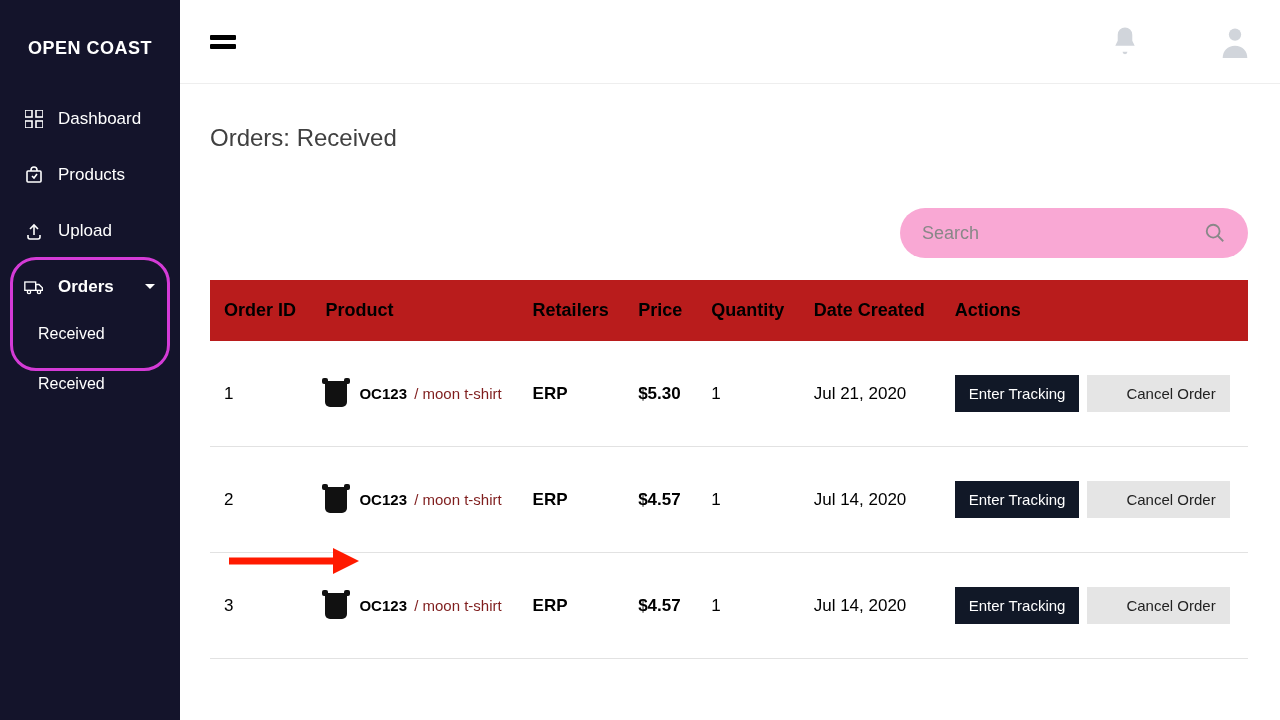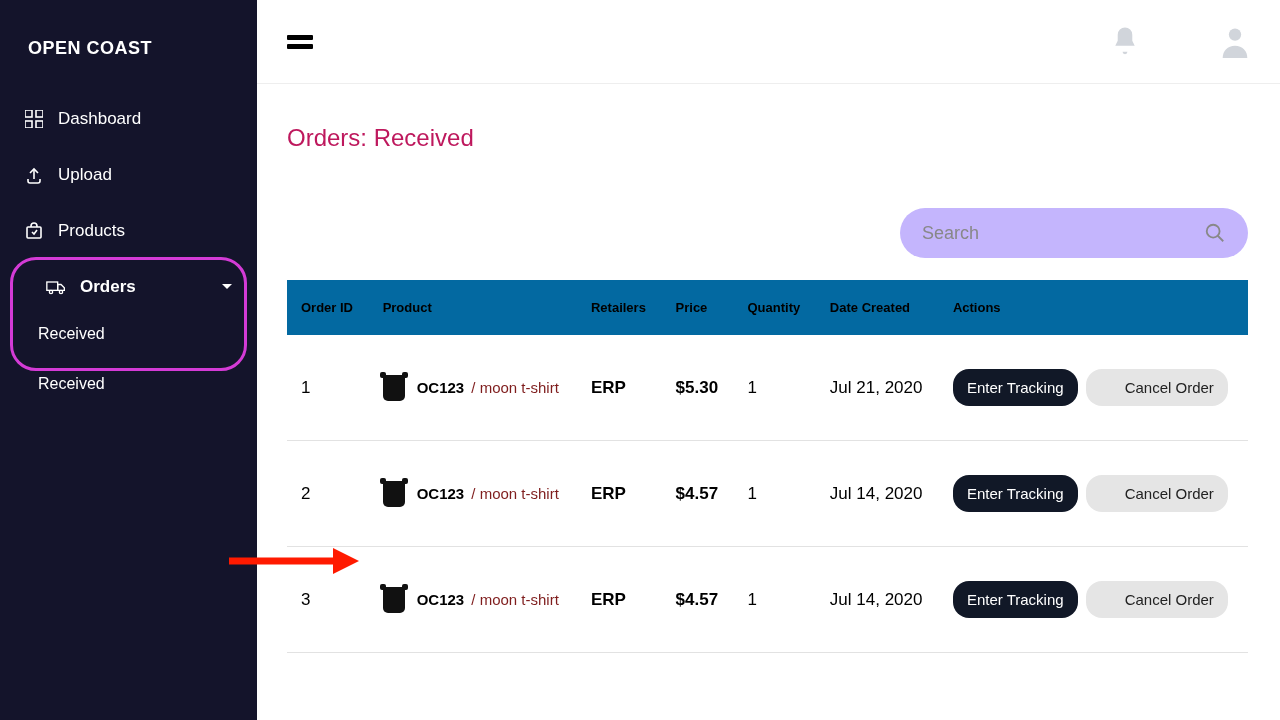--- a/index.html
+++ b/index.html
@@ -1,51 +1,51 @@
 <!DOCTYPE html>
 <html><head>
 <meta charset="utf-8">
 <style>
   * { box-sizing: border-box; margin: 0; padding: 0; }
   body { font-family: -apple-system, BlinkMacSystemFont, "Segoe UI", Helvetica, Arial, sans-serif; width:1280px; height:720px; overflow:hidden; background:#fff;}
   .layout { display:flex; width:100%; height:100%; }
-  .sidebar { width:257px; background:#14142b; color:#fff; padding:18px 0; position:relative;}
+  .sidebar { width:180px; background:#14142b; color:#fff; padding:18px 0; position:relative;}
   .brand { font-weight:800; font-size:18px; letter-spacing:0.5px; padding:20px 28px 32px;}
   .nav-item { display:flex; gap:14px; padding:18px 24px; font-size:17px; cursor:pointer;}
   .nav-item .icon { width:20px; height:20px; display:inline-flex; align-items:center; justify-content:center;}
   .orders-group { position:relative; margin:4px 10px 4px 10px; }
   .orders-highlight { position:absolute; top:-6px; left:0px; right:0px; height:114px; border:3px solid #d43bd6; border-radius:26px; pointer-events:none;}
-  .orders-header { display:flex; align-items:center; justify-content:space-between; padding:14px 14px; font-size:17px; font-weight:700; cursor:pointer;margin-left:22px;}
+  .orders-header { display:flex; align-items:center; justify-content:space-between; padding:14px 14px; font-size:17px; font-weight:700; cursor:pointer;}
   .orders-header .left { display:flex; align-items:center; gap:14px;}
   .subitem { padding:14px 28px; font-size:16px; cursor:pointer;}
   .subitem.completed { margin-top:4px; }
   .main { flex:1; display:flex; flex-direction:column; }
   .topbar { height:84px; border-bottom:1px solid #eee; display:flex; align-items:center; justify-content:space-between; padding:0 30px;}
   .hamburger { width:26px; height:18px; display:flex; flex-direction:column; justify-content:center; cursor:pointer;}
   .hamburger span { height:5px; background:#000; margin:2px 0; border-radius:1px;}
   .top-icons { display:flex; gap:80px; align-items:center;}
   .top-icons svg { fill:#d1d5db; }
   .content { padding:40px 32px 0 30px; overflow:auto; position:relative;}
-  .page-title { font-size:24px; font-weight:500; color:#be185d;}
+  .page-title { font-size:24px; font-weight:500; color:#404040;}
   .search-wrap { display:flex; justify-content:flex-end; margin:56px 0 22px;}
-  .search { background:#c4b5fd; border-radius:30px; width:348px; height:50px; display:flex; align-items:center; padding:0 22px;}
+  .search { background:#f9a8d4; border-radius:30px; width:348px; height:50px; display:flex; align-items:center; padding:0 22px;}
   .search input { border:none; background:transparent; outline:none; font-size:18px; flex:1; color:#555;}
   .search input::placeholder{ color:#888;}
   .search svg { stroke:#888;}
   table { width:100%; border-collapse:collapse;}
-  thead th { background:#0369a1; text-align:left; font-size:13px; font-weight:700; padding:20px 14px;}
+  thead th { background:#b91c1c; text-align:left; font-size:18px; font-weight:700; padding:20px 14px;}
   tbody td { padding:34px 14px; border-bottom:1px solid #e2e2e2; font-size:17px; vertical-align:middle;}
   .product-cell { display:flex; align-items:center; gap:12px;}
   .thumb { width:22px; height:26px; background:#111; border-radius:3px 3px 5px 5px; position:relative;}
   .thumb::before, .thumb::after { content:""; position:absolute; top:-3px; width:6px; height:6px; background:#111; border-radius:2px;}
   .thumb::before{ left:-3px;}
   .thumb::after{ right:-3px;}
   .sku { font-weight:700; font-size:15px;}
   .pname { color:#7f1d1d; font-size:15px; margin-left:3px;}
-  .btn { display:inline-block; padding:10px 14px; border-radius:16px; font-size:15px; cursor:pointer; border:none;}
+  .btn { display:inline-block; padding:10px 14px; border-radius:0; font-size:15px; cursor:pointer; border:none;}
   .btn-dark { background:#111827; color:#fff;}
   .btn-light { background:#e5e5e5; color:#222; margin-left:8px;padding-left:39px;}
   .arrow-annotation { position:absolute; left:229px; top:548px; pointer-events:none;}
   .arrow-annotation svg { overflow:visible;}
   svg { display:block;}
 </style>
 </head>
 <body>
 
 <div class="layout">
@@ -60,37 +60,37 @@
             <rect x="0" y="11" width="7" height="7" fill="none" stroke="#fff" stroke-width="1.6"></rect>
             <rect x="11" y="11" width="7" height="7" fill="none" stroke="#fff" stroke-width="1.6"></rect>
           </svg>
       </span>
       <span>Dashboard</span>
     </div>
 
     <div class="nav-item">
       <span class="icon">
         <svg width="18" height="18" viewBox="0 0 18 18" fill="none" stroke="#fff" stroke-width="1.6">
+            <rect x="2" y="5" width="14" height="11" rx="1"></rect>
+            <path d="M6 5V4a3 3 0 0 1 6 0v1"></path>
+            <path d="M7 10l2 2 3-4"></path>
+          </svg>
+      </span>
+      <span>Products</span>
+    </div>
+
+    <div class="nav-item">
+      <span class="icon">
+        <svg width="18" height="18" viewBox="0 0 18 18" fill="none" stroke="#fff" stroke-width="1.6">
             <path d="M9 13V3"></path>
             <path d="M5 7l4-4 4 4"></path>
             <path d="M3 13v2a2 2 0 0 0 2 2h8a2 2 0 0 0 2-2v-2"></path>
           </svg>
       </span>
       <span>Upload</span>
-    </div>
-
-    <div class="nav-item">
-      <span class="icon">
-        <svg width="18" height="18" viewBox="0 0 18 18" fill="none" stroke="#fff" stroke-width="1.6">
-            <rect x="2" y="5" width="14" height="11" rx="1"></rect>
-            <path d="M6 5V4a3 3 0 0 1 6 0v1"></path>
-            <path d="M7 10l2 2 3-4"></path>
-          </svg>
-      </span>
-      <span>Products</span>
     </div>
 
     <div class="orders-group">
       <div class="orders-highlight"></div>
       <div class="orders-header">
         <span class="left">
           <span class="icon">
             <svg width="20" height="16" viewBox="0 0 24 18" fill="none" stroke="#fff" stroke-width="1.6">
                 <rect x="1" y="3" width="13" height="10"></rect>
                 <path d="M14 6h4l4 4v3h-8z"></path>

